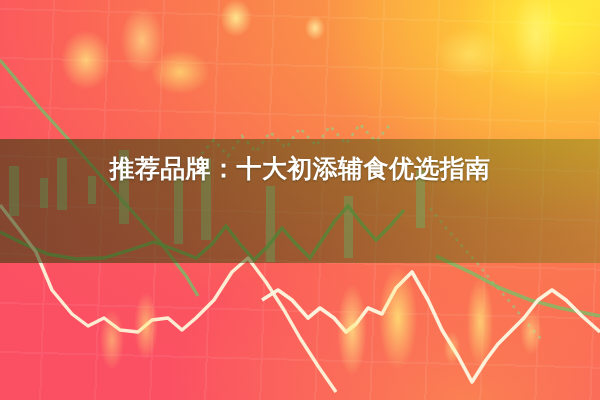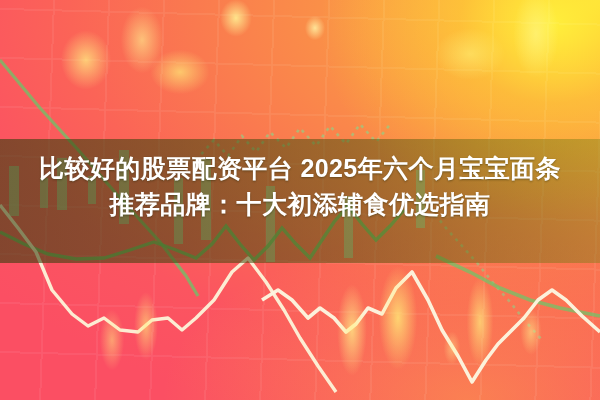--- a/index.html
+++ b/index.html
@@ -160,17 +160,16 @@
     <polyline points="0,205 18,228 36,252 52,290 72,314 88,326 104,318 120,330 138,332 152,320 168,318 182,330 196,318 214,300 232,272 248,258 266,282 284,310 300,338 318,366 336,392" fill="none" stroke="#fdf3d8" stroke-width="3.4" stroke-linejoin="round" opacity="0.96" filter="url(#soft)"></polyline>
 
     <polyline points="262,300 278,290 292,300 308,318 320,308 334,318 346,332 356,324 368,308 382,314 396,288 412,272 428,300 442,330 458,356 472,382 486,360 498,344 512,330 524,318 538,300 552,290 566,300 582,316 600,332" fill="none" stroke="#fdf6e0" stroke-width="3.6" stroke-linejoin="round" opacity="0.97" filter="url(#soft)"></polyline>
   </svg>
 
   <div class="layer" id="glow"></div>
 
   <div id="band"></div>
 
   <div id="headline">
-    <span class="line">比较好的股票配资平台 2025年六个月宝宝面条</span>
     <span class="line">推荐品牌：十大初添辅食优选指南</span>
   </div>
 
 </div>
 
 </body></html>

